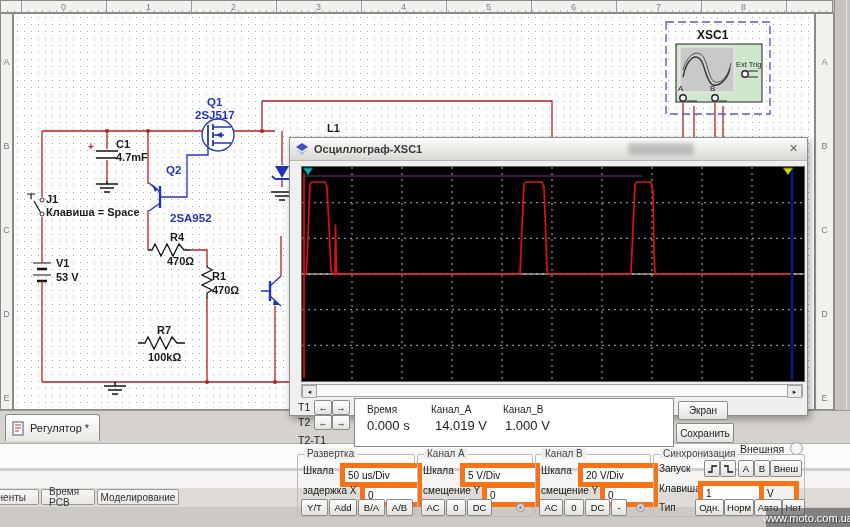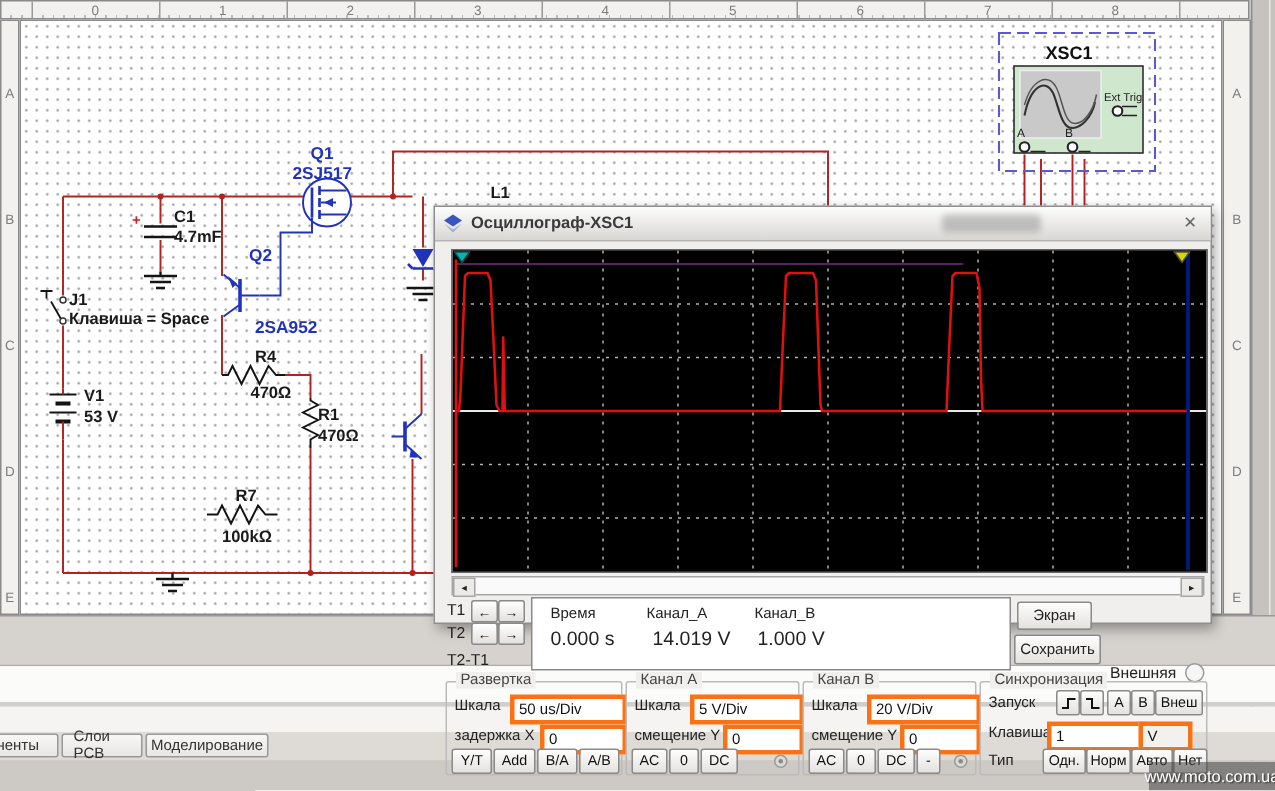--- a/index.html
+++ b/index.html
@@ -63,21 +63,21 @@
   #readout-box{left:64px;top:260px;width:318px;height:47px;background:#fff;border:1px solid #8a8a8a;}
   .ro-h{position:absolute;top:5px;font-size:10px;color:#222;}
   .ro-v{position:absolute;top:19px;font-size:13px;color:#222;}
   .wbtn{position:absolute;background:linear-gradient(#fdfdfd,#e4e2de);border:1px solid #8a8a8a;
     border-radius:2px;font-size:10px;color:#222;display:flex;align-items:center;justify-content:center;}
   .radio{position:absolute;width:11px;height:11px;border:1px solid #999;border-radius:50%;background:#f6f6f6;}
   
   .group{position:absolute;top:316px;height:61px;border:1px solid #bbb;border-radius:2px;}
   .legend{position:absolute;top:-7px;left:6px;background:#f0efed;padding:0 3px;font-size:10px;color:#444;}
   .flabel{position:absolute;font-size:10px;color:#222;}
-  .finput{position:absolute;height:14px;background:#fff;border:3px solid #f97316;font-size:10px;
+  .finput{position:absolute;height:14px;background:#fff;border:5px solid #f97316;font-size:10px;
     color:#111;padding:0 3px;display:flex;align-items:center;}
   .sbtn{position:absolute;height:15px;background:linear-gradient(#fdfdfd,#e4e2de);border:1px solid #8a8a8a;
     border-radius:2px;font-size:9.5px;color:#111;display:flex;align-items:center;justify-content:center;}
   .led{position:absolute;width:7px;height:7px;border-radius:50%;border:1px solid #9a9a9a;background:#dcdad6;}
   .led i{position:absolute;left:2px;top:2px;width:3px;height:3px;border-radius:50%;background:#8a8a8a;}
   
   #watermark{left:766px;top:508px;width:84px;height:19px;background:rgba(70,70,70,.55);z-index:30;
     color:#fff;font-size:11px;display:flex;align-items:center;justify-content:center;
     text-shadow:1px 1px 1px rgba(0,0,0,.6);}
   svg text{font-family:"Liberation Sans",sans-serif;}
@@ -225,25 +225,32 @@
   </svg>
 
 
   <div class="abs band" id="band1"></div>
   <div class="abs band" id="band2"></div>
   <div class="abs band" id="band3"></div>
   <div class="abs band" id="band4"></div>
   <div class="abs band" id="band5"></div>
   <div class="abs band" id="band6"></div>
 
+  <div class="abs" id="doc-tab">
+    <svg width="13" height="15">
+      <rect x="1" y="1" width="10" height="13" fill="#fff" stroke="#556"></rect>
+      <path d="M3,4 H9 M3,7 H9 M3,10 H7" stroke="#b33" stroke-width="1"></path>
+    </svg>
+    <span>Регулятор *</span>
+  </div>
   <div class="btab" style="left:-30px;width:69px;padding-left:16px">
     <span>оненты</span>
   </div>
   <div class="btab" style="left:41px;width:54px">
-    <span>Слои PCB</span>
+    <span>Время PCB</span>
   </div>
   <div class="btab" style="left:97px;width:82px">
     <span>Моделирование</span>
   </div>
 
   <div class="abs" id="scope">
     <div class="abs" id="titlebar">
       <svg width="14" height="14" style="margin-left:5px">
         <polygon points="1,5 7,1 13,5 7,9" fill="#3a55c0"></polygon>
         <polygon points="1,7 7,11 13,7 7,13" fill="#8fa0dd" opacity="0.8"></polygon>

